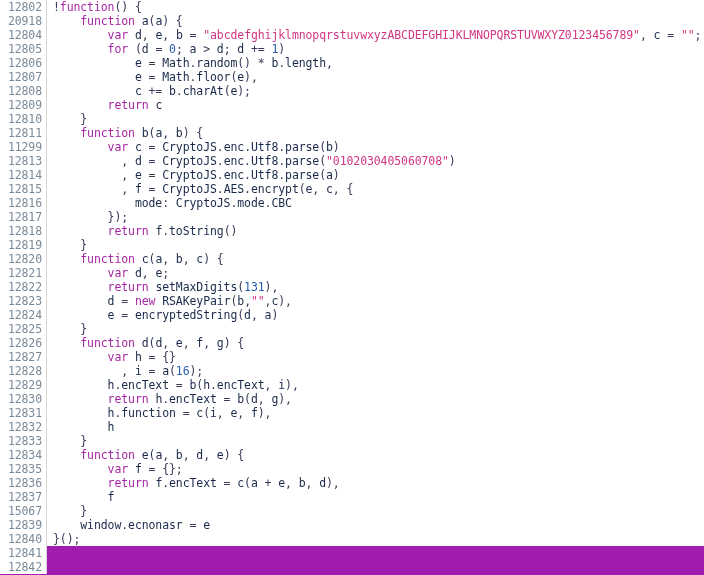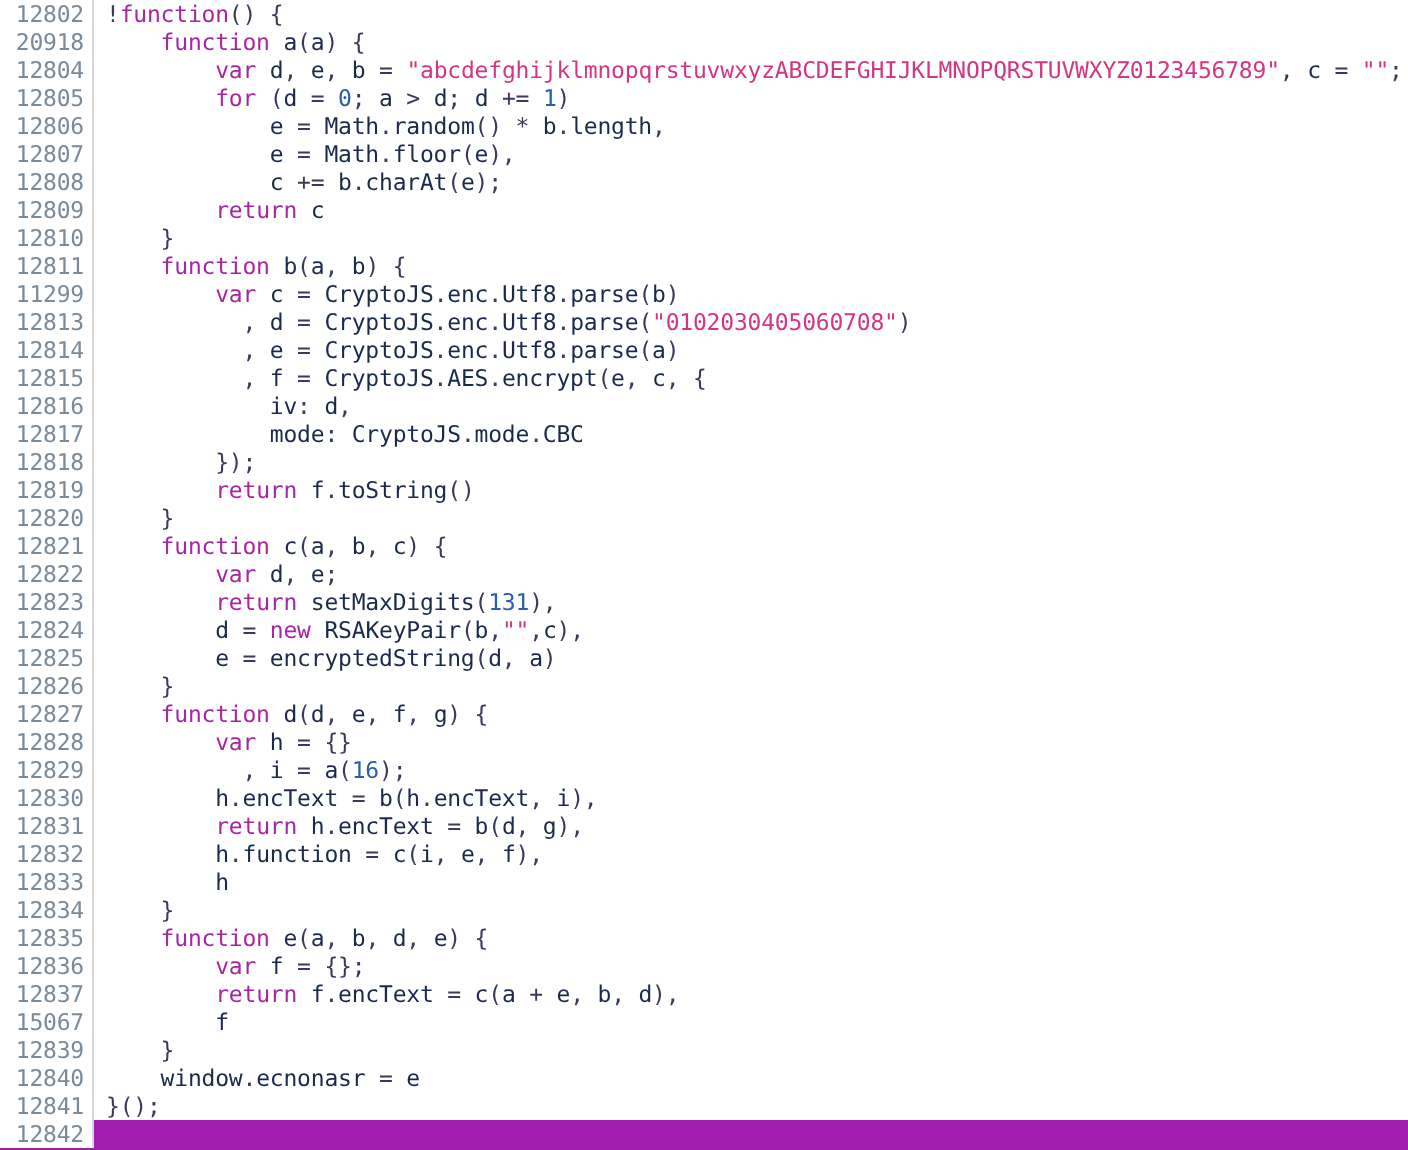--- a/index.html
+++ b/index.html
@@ -126,21 +126,20 @@
       <div class="cl"><span class="pun">            </span><span class="id">e</span><span class="pun"> = </span><span class="id">Math</span><span class="pun">.</span><span class="id">random</span><span class="pun">() * </span><span class="id">b</span><span class="pun">.</span><span class="id">length</span><span class="pun">,</span></div>
       <div class="cl"><span class="pun">            </span><span class="id">e</span><span class="pun"> = </span><span class="id">Math</span><span class="pun">.</span><span class="id">floor</span><span class="pun">(</span><span class="id">e</span><span class="pun">),</span></div>
       <div class="cl"><span class="pun">            </span><span class="id">c</span><span class="pun"> += </span><span class="id">b</span><span class="pun">.</span><span class="id">charAt</span><span class="pun">(</span><span class="id">e</span><span class="pun">);</span></div>
       <div class="cl"><span class="pun">        </span><span class="kw">return</span><span class="pun"> </span><span class="id">c</span></div>
       <div class="cl"><span class="pun">    }</span></div>
       <div class="cl"><span class="pun">    </span><span class="kw">function</span><span class="pun"> </span><span class="id">b</span><span class="pun">(</span><span class="id">a</span><span class="pun">, </span><span class="id">b</span><span class="pun">) {</span></div>
       <div class="cl"><span class="pun">        </span><span class="kw">var</span><span class="pun"> </span><span class="id">c</span><span class="pun"> = </span><span class="id">CryptoJS</span><span class="pun">.</span><span class="id">enc</span><span class="pun">.</span><span class="id">Utf8</span><span class="pun">.</span><span class="id">parse</span><span class="pun">(</span><span class="id">b</span><span class="pun">)</span></div>
       <div class="cl"><span class="pun">          , </span><span class="id">d</span><span class="pun"> = </span><span class="id">CryptoJS</span><span class="pun">.</span><span class="id">enc</span><span class="pun">.</span><span class="id">Utf8</span><span class="pun">.</span><span class="id">parse</span><span class="pun">(</span><span class="str">"0102030405060708"</span><span class="pun">)</span></div>
       <div class="cl"><span class="pun">          , </span><span class="id">e</span><span class="pun"> = </span><span class="id">CryptoJS</span><span class="pun">.</span><span class="id">enc</span><span class="pun">.</span><span class="id">Utf8</span><span class="pun">.</span><span class="id">parse</span><span class="pun">(</span><span class="id">a</span><span class="pun">)</span></div>
       <div class="cl"><span class="pun">          , </span><span class="id">f</span><span class="pun"> = </span><span class="id">CryptoJS</span><span class="pun">.</span><span class="id">AES</span><span class="pun">.</span><span class="id">encrypt</span><span class="pun">(</span><span class="id">e</span><span class="pun">, </span><span class="id">c</span><span class="pun">, {</span></div>
-      <div class="cl"><span class="pun">            </span><span class="id">iv</span><span class="pun">: </span><span class="id">d</span><span class="pun">,</span></div>
       <div class="cl"><span class="pun">            </span><span class="id">mode</span><span class="pun">: </span><span class="id">CryptoJS</span><span class="pun">.</span><span class="id">mode</span><span class="pun">.</span><span class="id">CBC</span></div>
       <div class="cl"><span class="pun">        });</span></div>
       <div class="cl"><span class="pun">        </span><span class="kw">return</span><span class="pun"> </span><span class="id">f</span><span class="pun">.</span><span class="id">toString</span><span class="pun">()</span></div>
       <div class="cl"><span class="pun">    }</span></div>
       <div class="cl"><span class="pun">    </span><span class="kw">function</span><span class="pun"> </span><span class="id">c</span><span class="pun">(</span><span class="id">a</span><span class="pun">, </span><span class="id">b</span><span class="pun">, </span><span class="id">c</span><span class="pun">) {</span></div>
       <div class="cl"><span class="pun">        </span><span class="kw">var</span><span class="pun"> </span><span class="id">d</span><span class="pun">, </span><span class="id">e</span><span class="pun">;</span></div>
       <div class="cl"><span class="pun">        </span><span class="kw">return</span><span class="pun"> </span><span class="id">setMaxDigits</span><span class="pun">(</span><span class="num">131</span><span class="pun">),</span></div>
       <div class="cl"><span class="pun">        </span><span class="id">d</span><span class="pun"> = </span><span class="kw">new</span><span class="pun"> </span><span class="id">RSAKeyPair</span><span class="pun">(</span><span class="id">b</span><span class="pun">,</span><span class="str">""</span><span class="pun">,</span><span class="id">c</span><span class="pun">),</span></div>
       <div class="cl"><span class="pun">        </span><span class="id">e</span><span class="pun"> = </span><span class="id">encryptedString</span><span class="pun">(</span><span class="id">d</span><span class="pun">, </span><span class="id">a</span><span class="pun">)</span></div>
       <div class="cl"><span class="pun">    }</span></div>

